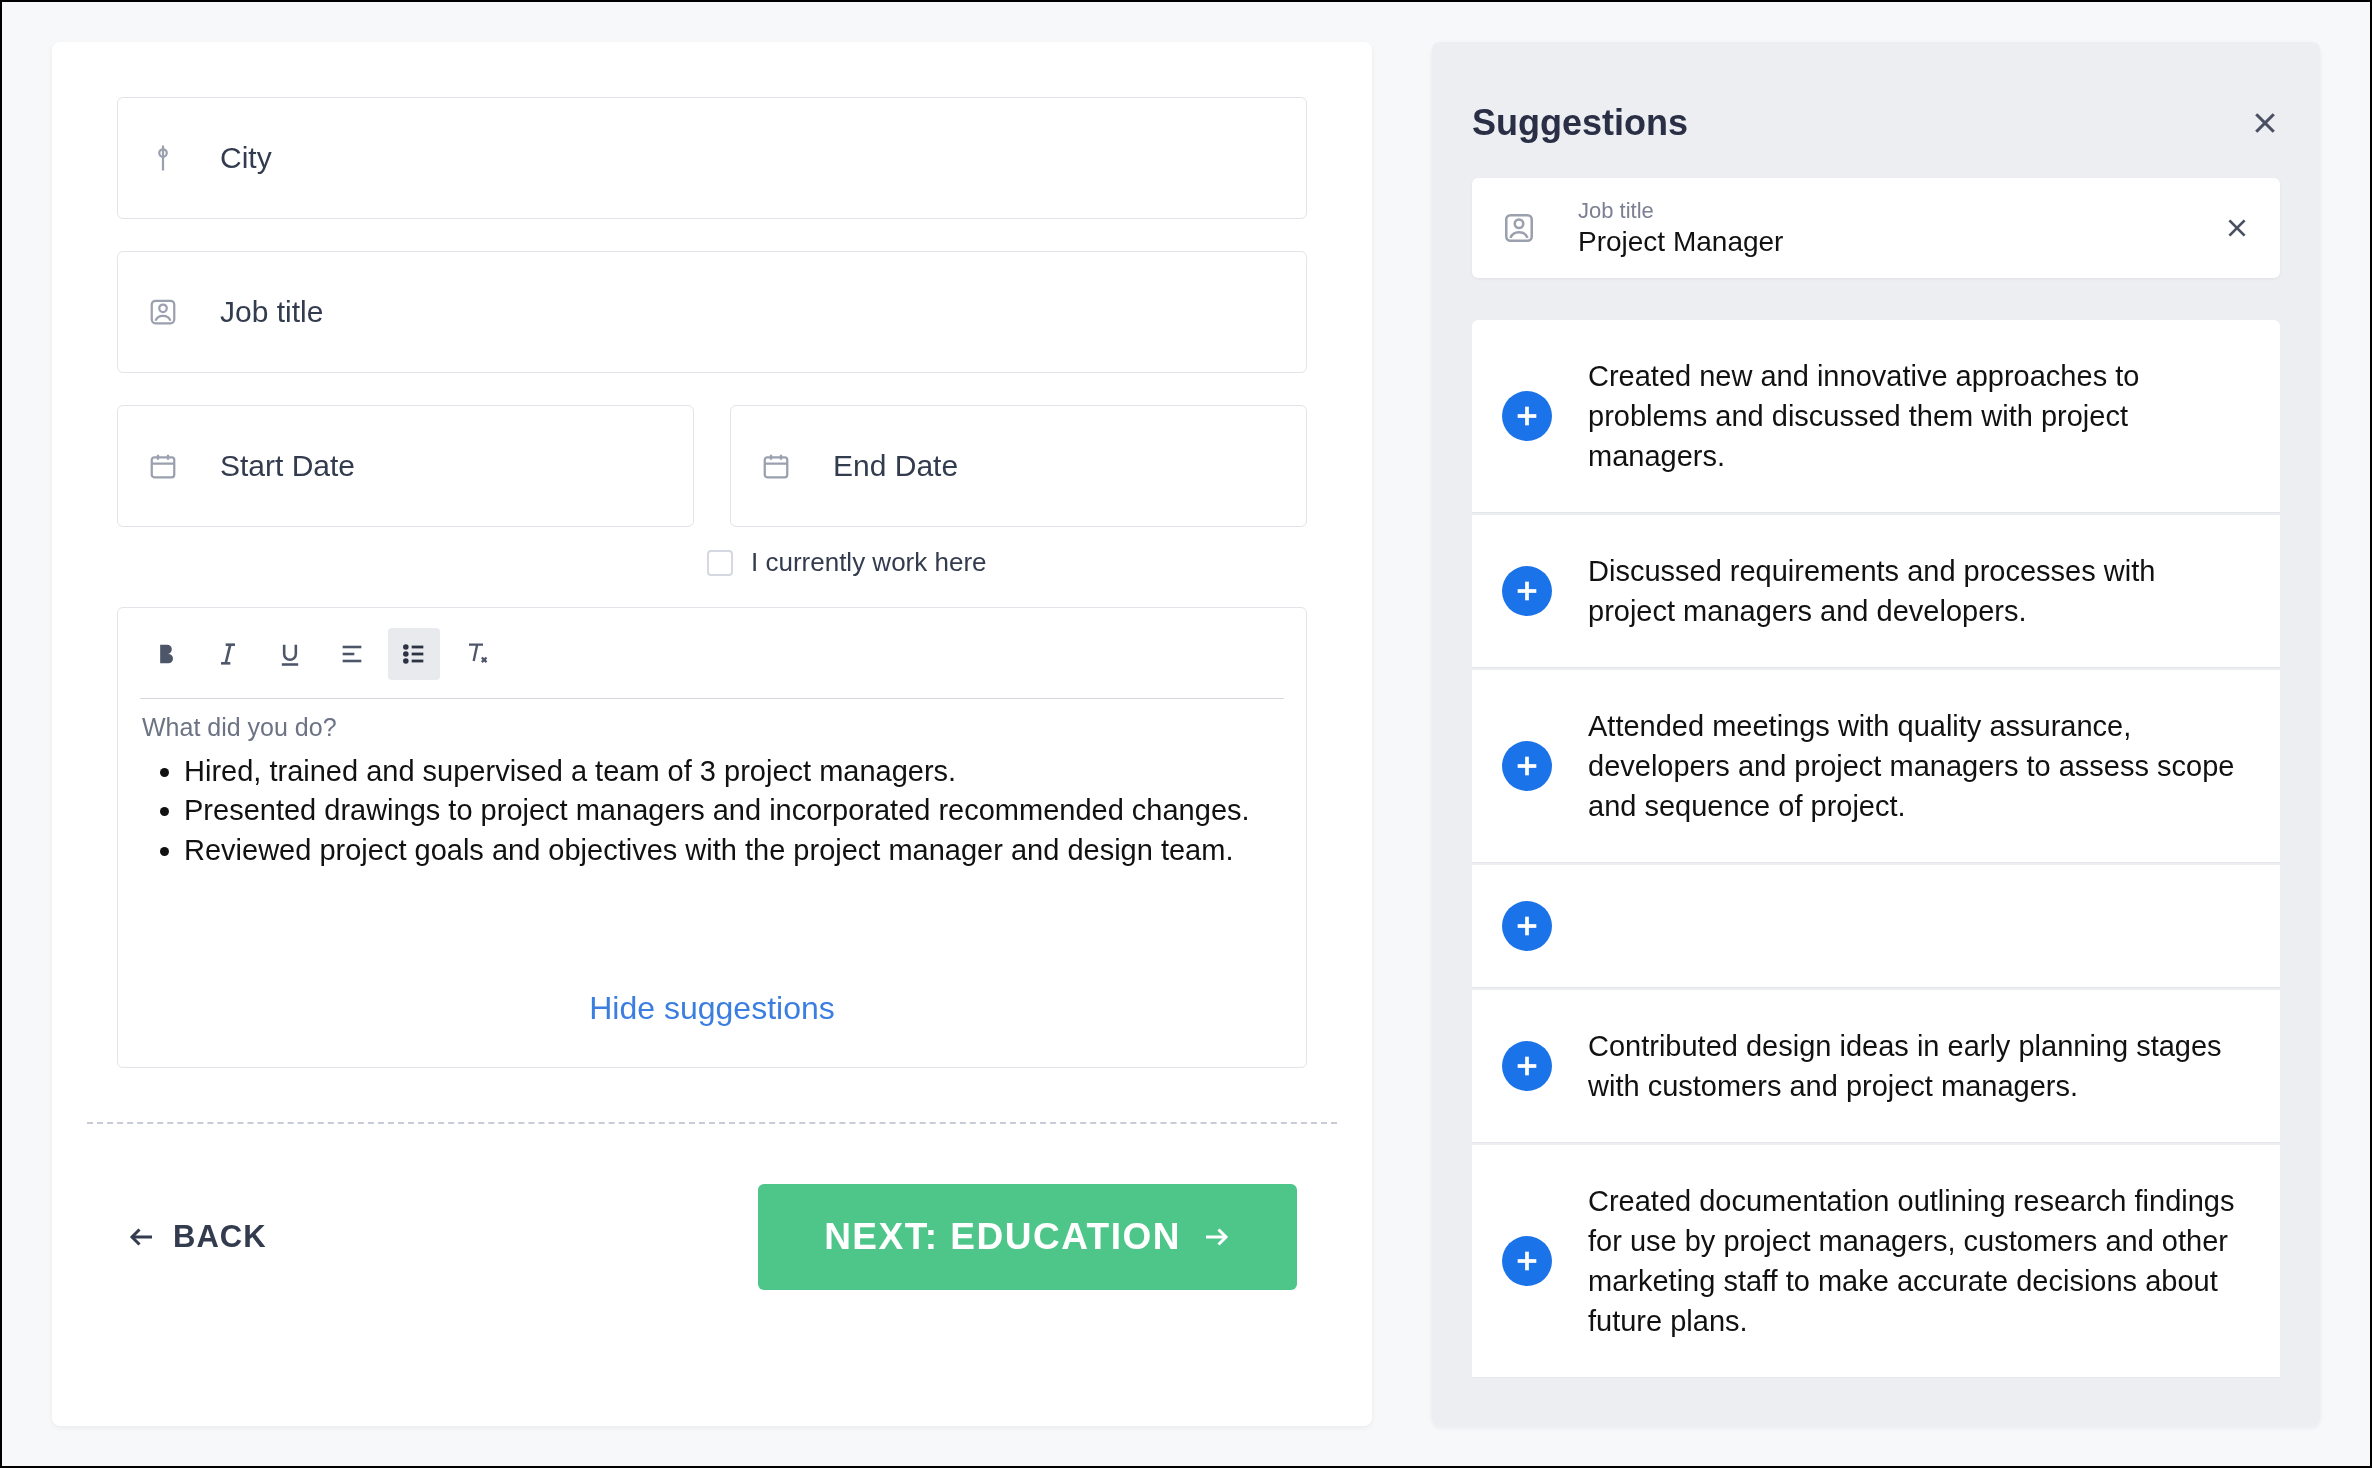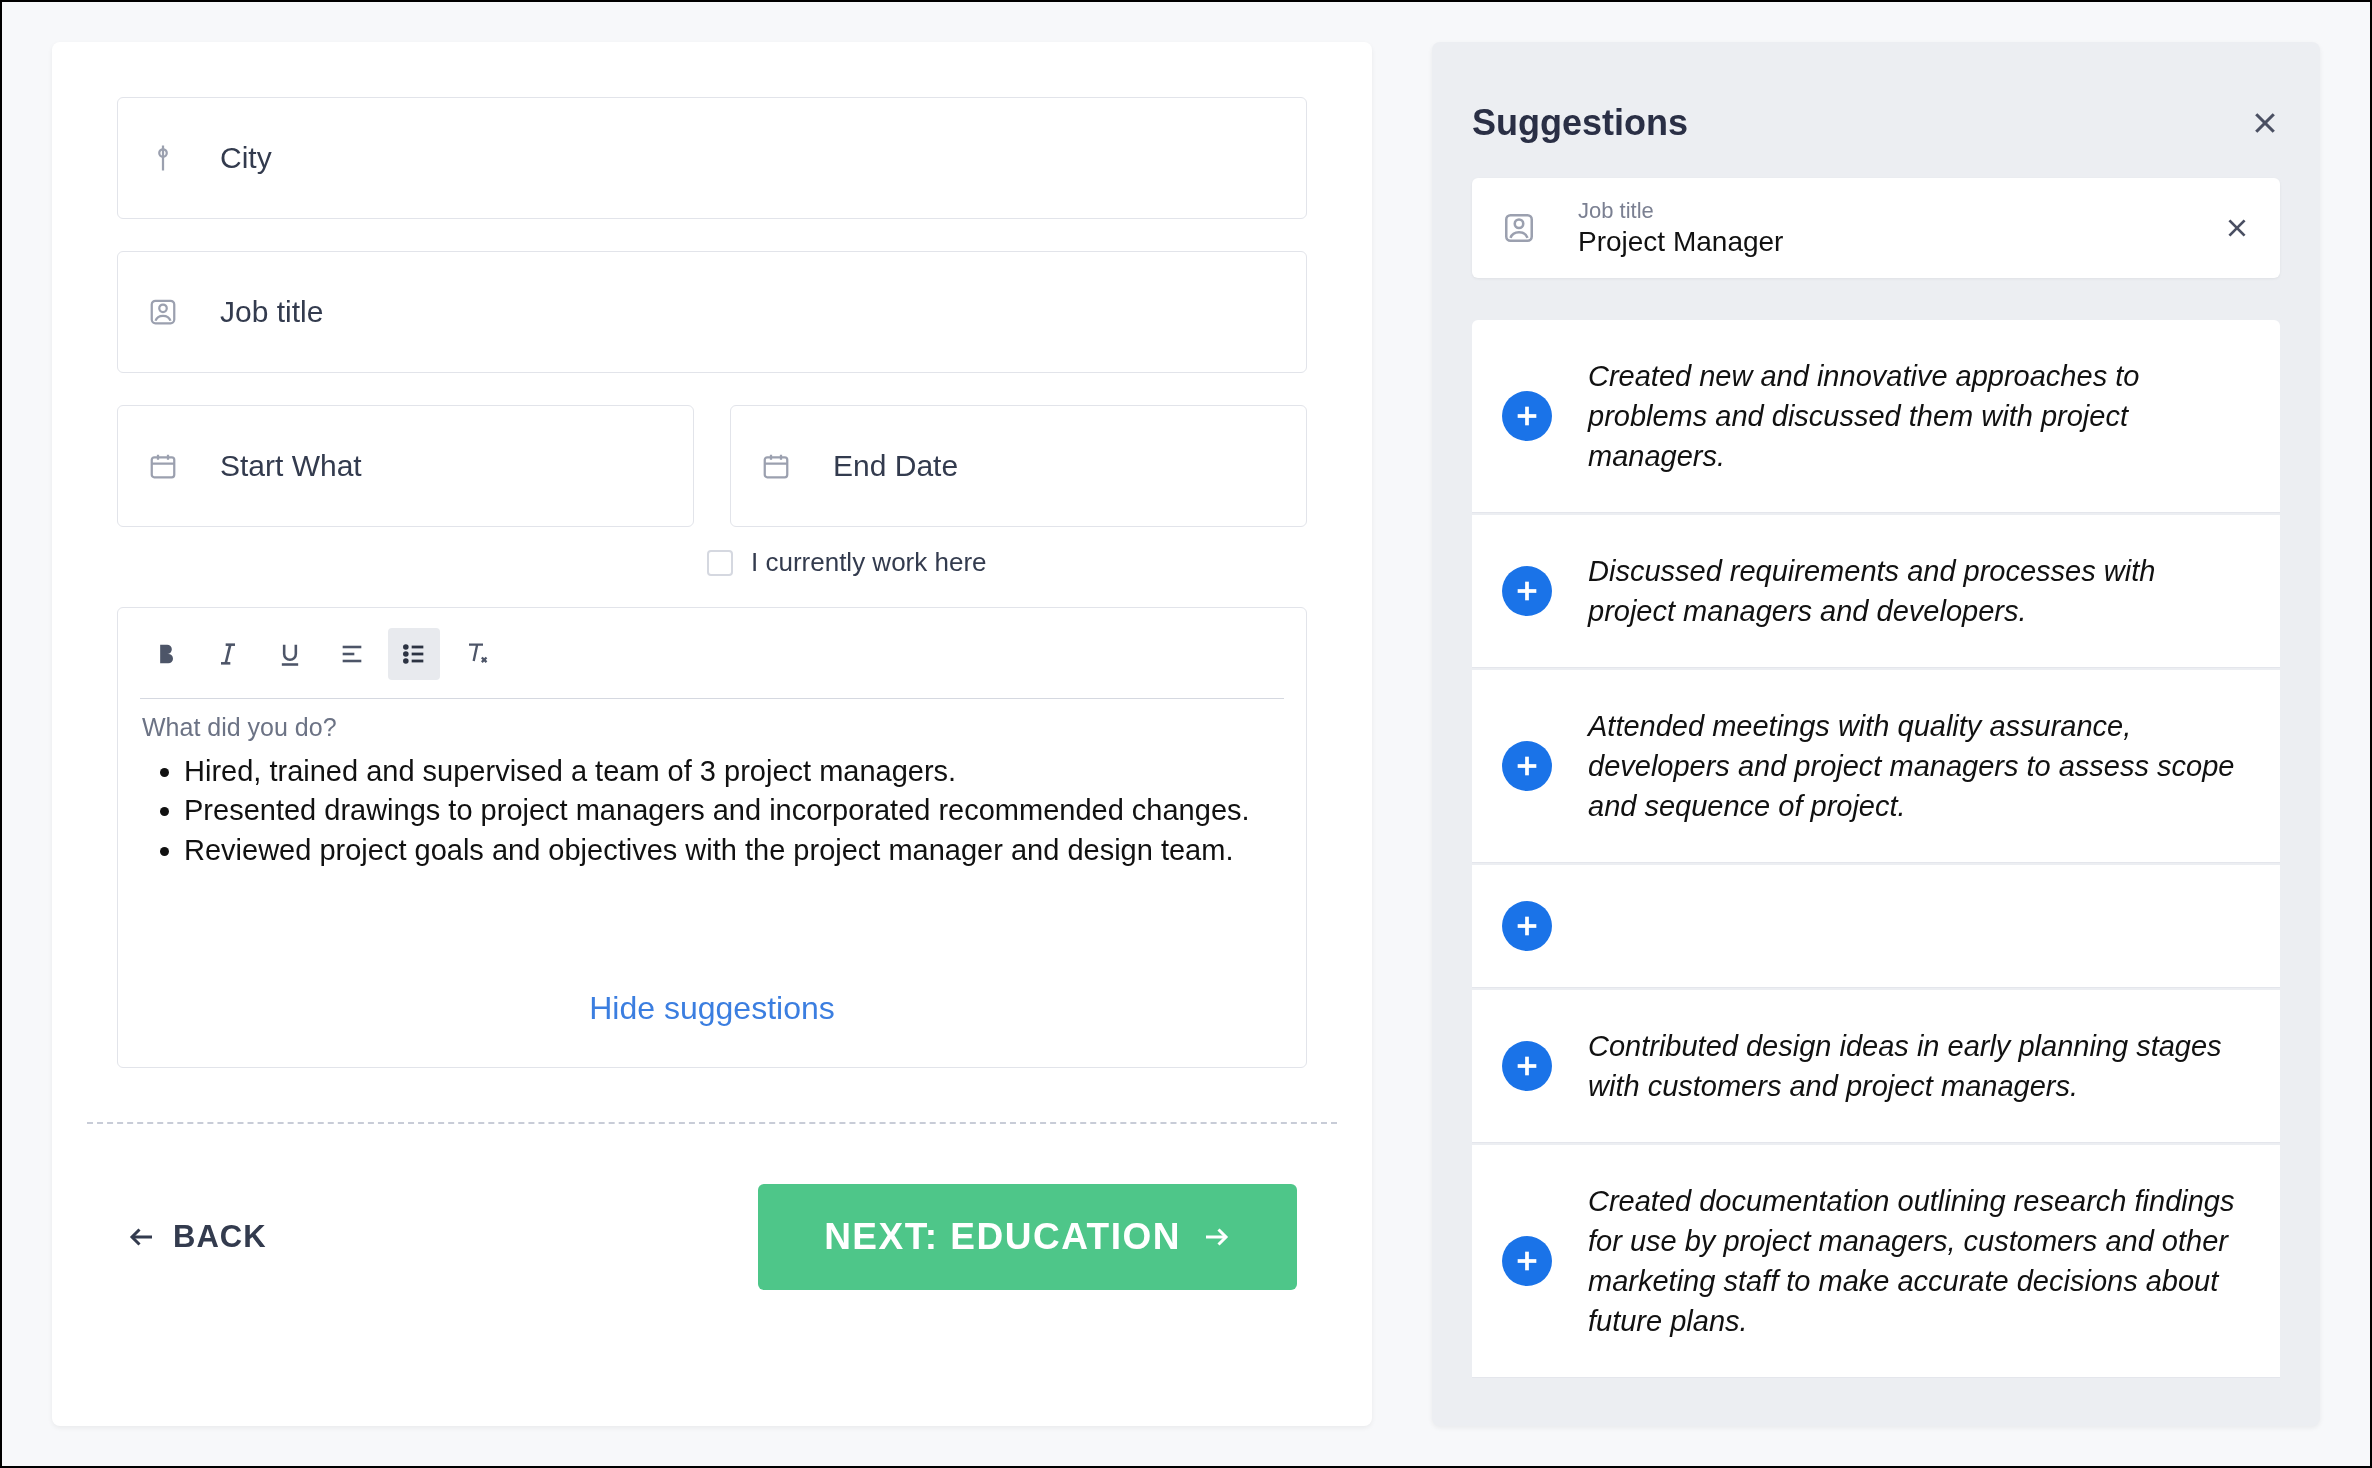--- a/index.html
+++ b/index.html
@@ -180,21 +180,21 @@
       height: 50px;
       border-radius: 50%;
       background: #1a73e8;
       display: flex;
       align-items: center;
       justify-content: center;
       flex-shrink: 0;
       margin-right: 36px;
     }
     .plus-circle svg { width: 28px; height: 28px; }
-    .sg-text { font-size: 29px; line-height: 1.38; color: #111; font-style: italic; }
+    .sg-text { font-size: 29px; line-height: 1.38; color: #111; }
   </style>
 </head>
 <body>
 
 <div class="left-panel">
 
   <div class="form-field">
     <div class="field-icon">
       <svg viewBox="0 0 24 24" fill="none" stroke="currentColor" stroke-width="1.8">
           <circle cx="12" cy="8" r="3"></circle>
@@ -216,21 +216,21 @@
   </div>
 
   <div class="dates-row">
     <div class="form-field">
       <div class="field-icon">
         <svg viewBox="0 0 24 24" fill="none" stroke="currentColor" stroke-width="1.8">
             <rect x="3" y="5" width="18" height="16" rx="2"></rect>
             <path d="M3 10h18M8 3v4M16 3v4"></path>
           </svg>
       </div>
-      <span class="field-placeholder">Start What</span>
+      <span class="field-placeholder">Start Date</span>
     </div>
     <div class="form-field">
       <div class="field-icon">
         <svg viewBox="0 0 24 24" fill="none" stroke="currentColor" stroke-width="1.8">
             <rect x="3" y="5" width="18" height="16" rx="2"></rect>
             <path d="M3 10h18M8 3v4M16 3v4"></path>
           </svg>
       </div>
       <span class="field-placeholder">End Date</span>
     </div>

